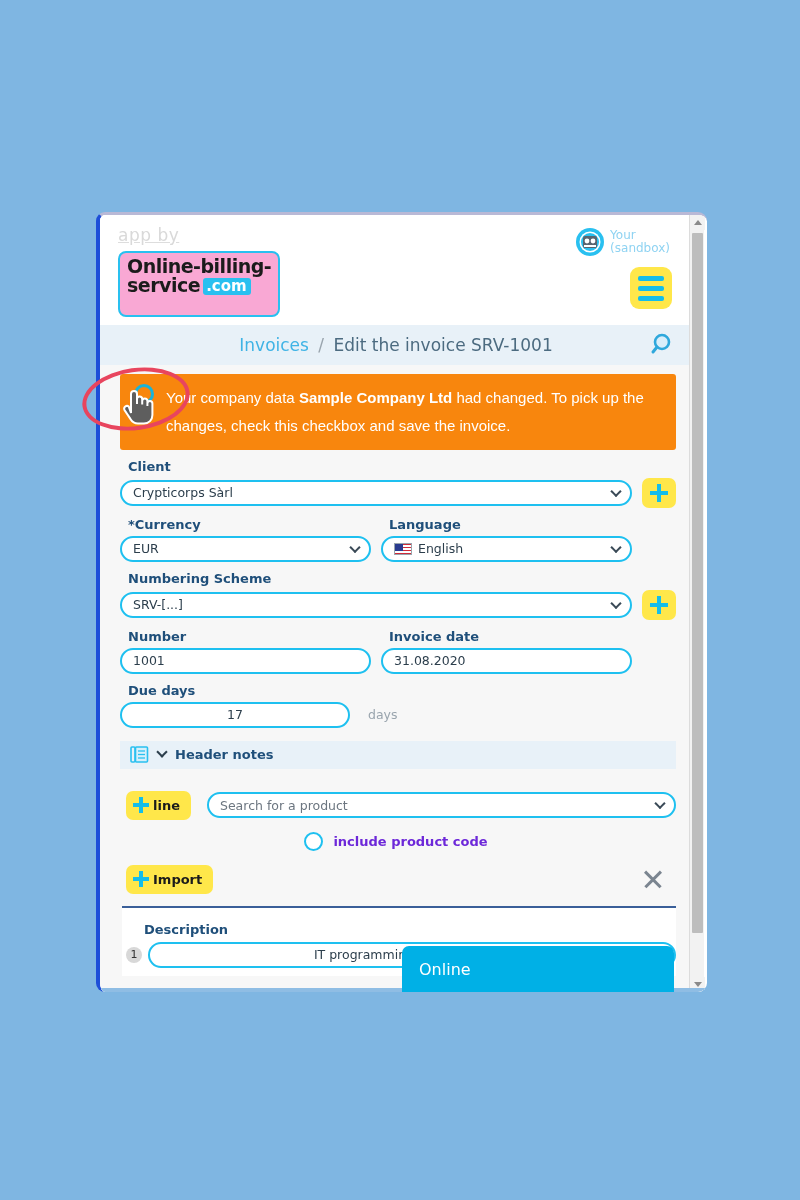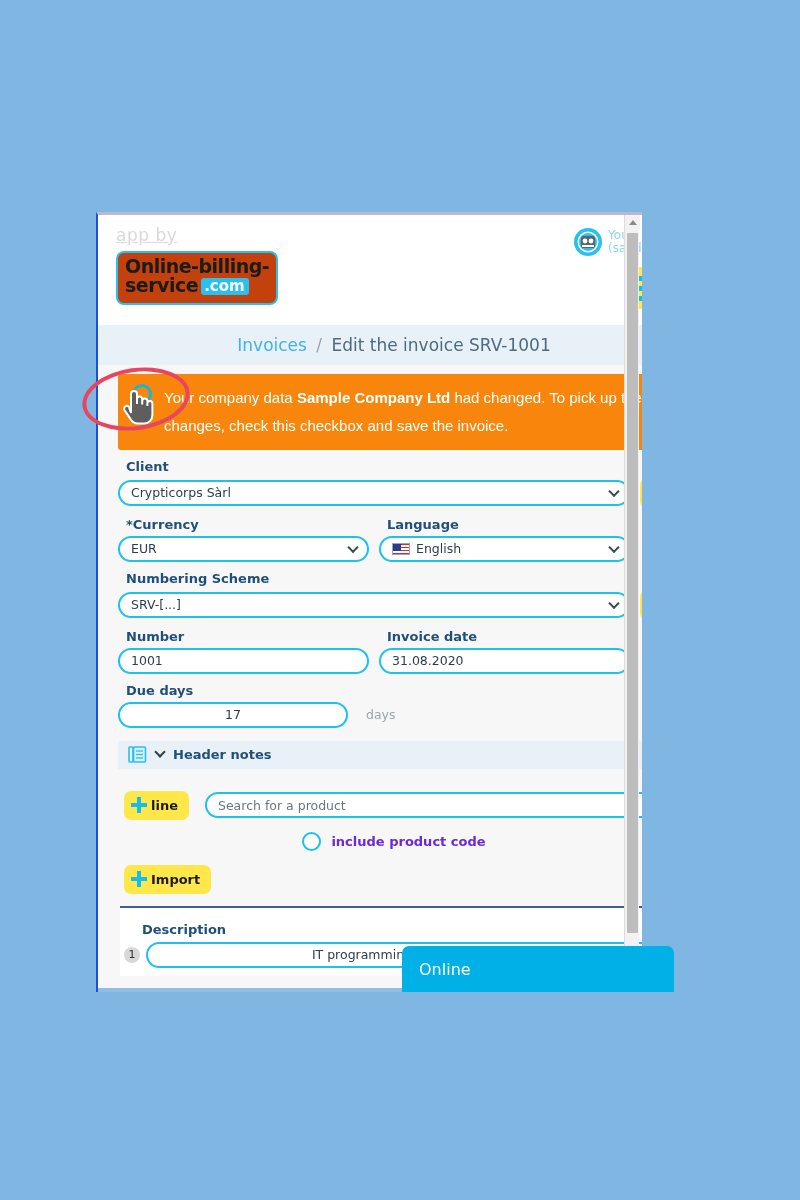--- a/index.html
+++ b/index.html
@@ -8,25 +8,26 @@
     width: 800px; height: 1200px;
     overflow: hidden;
     font-family: "Liberation Sans", sans-serif;
   }
   body { background: #7FB6E2; }
 
   
   #window {
     position: absolute;
     left: 96px; top: 212px;
-    width: 546px; height: 780px;
+    width: 611px; height: 780px;
     background: #ffffff;
     overflow: hidden;
     border-top: 3px solid #b9b9d6;
-    border-left: 2px solid #1d4ed8;
+    border-left: 4px solid #1d4ed8;
+    border-radius: 9px;
   }
   #window::after{
     content:""; position:absolute; left:0; right:0; bottom:0; height:4px;
     background:#8fbde4;
   }
 
   
   #viewport {
     position: absolute;
     left: 0; top: 0;
@@ -73,22 +74,22 @@
   #appby {
     font-size: 17px; color: #d9d9d9; letter-spacing: .5px;
     font-family: "DejaVu Sans", sans-serif;
     text-decoration: underline; text-decoration-color:#dddddd;
   }
   #logo {
     margin-top: 6px;
     display: inline-block;
     border: 2px solid #29c0f0;
     border-radius: 8px;
-    padding: 4px 7px 8px 7px;
-    background: #c2410c;
+    padding: 4px 7px 20px 7px;
+    background: #f9a8d4;
     line-height: 1.0;
   }
   .logo-l1, .logo-l2 {
     font-family: "DejaVu Sans", sans-serif;
     font-weight: bold;
     color: #1b1b1b;
     font-size: 19px;
     letter-spacing: -.5px;
   }
   .logo-l2 { display:flex; align-items:flex-end; gap:3px; }

